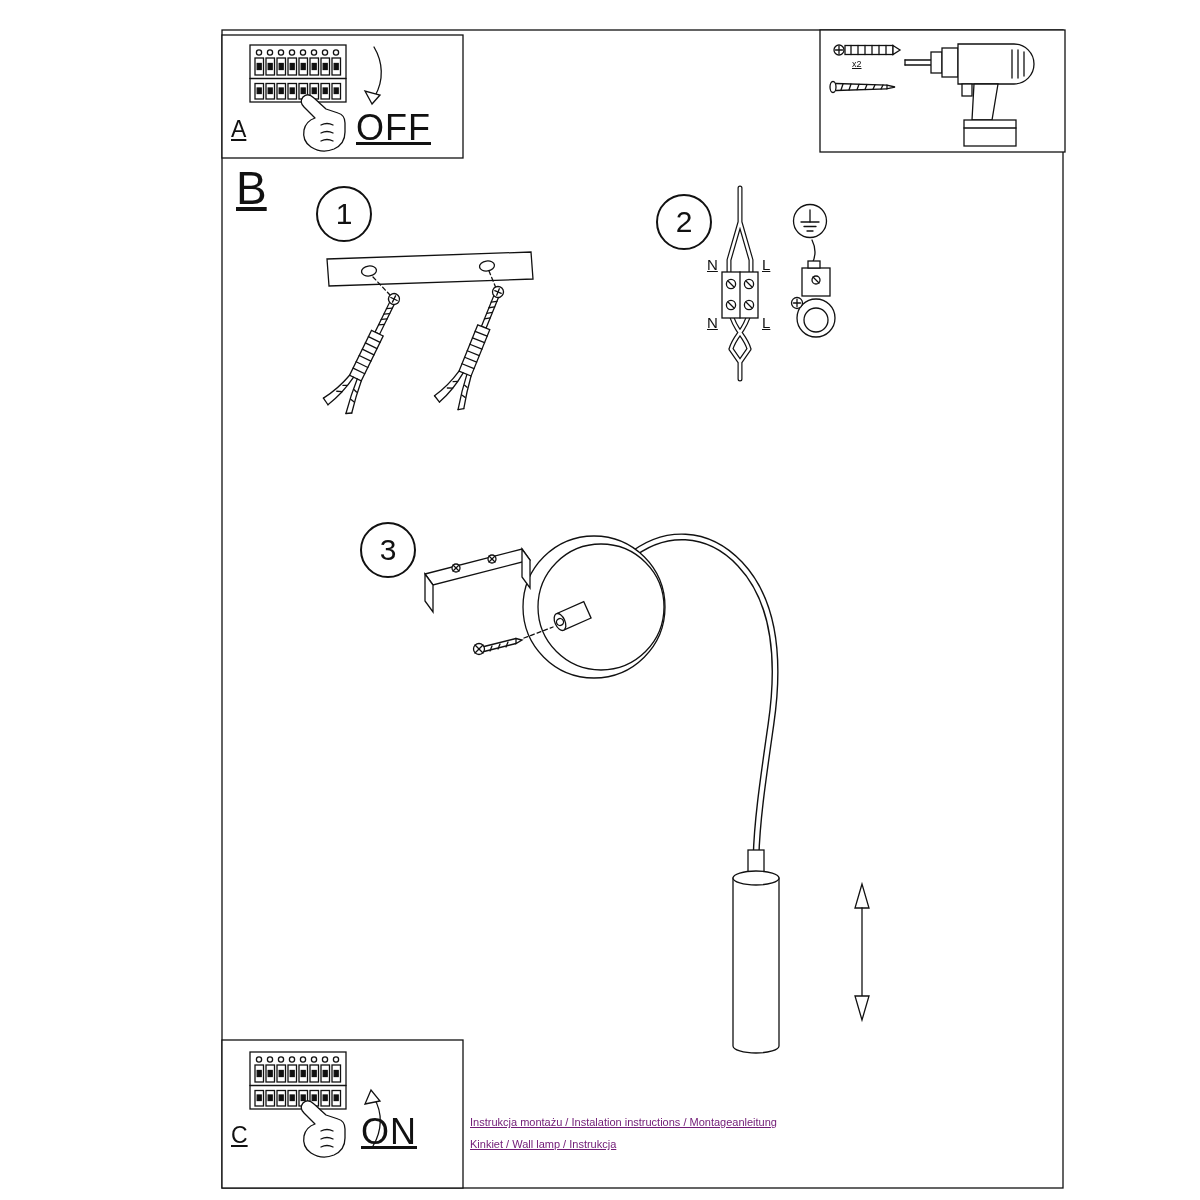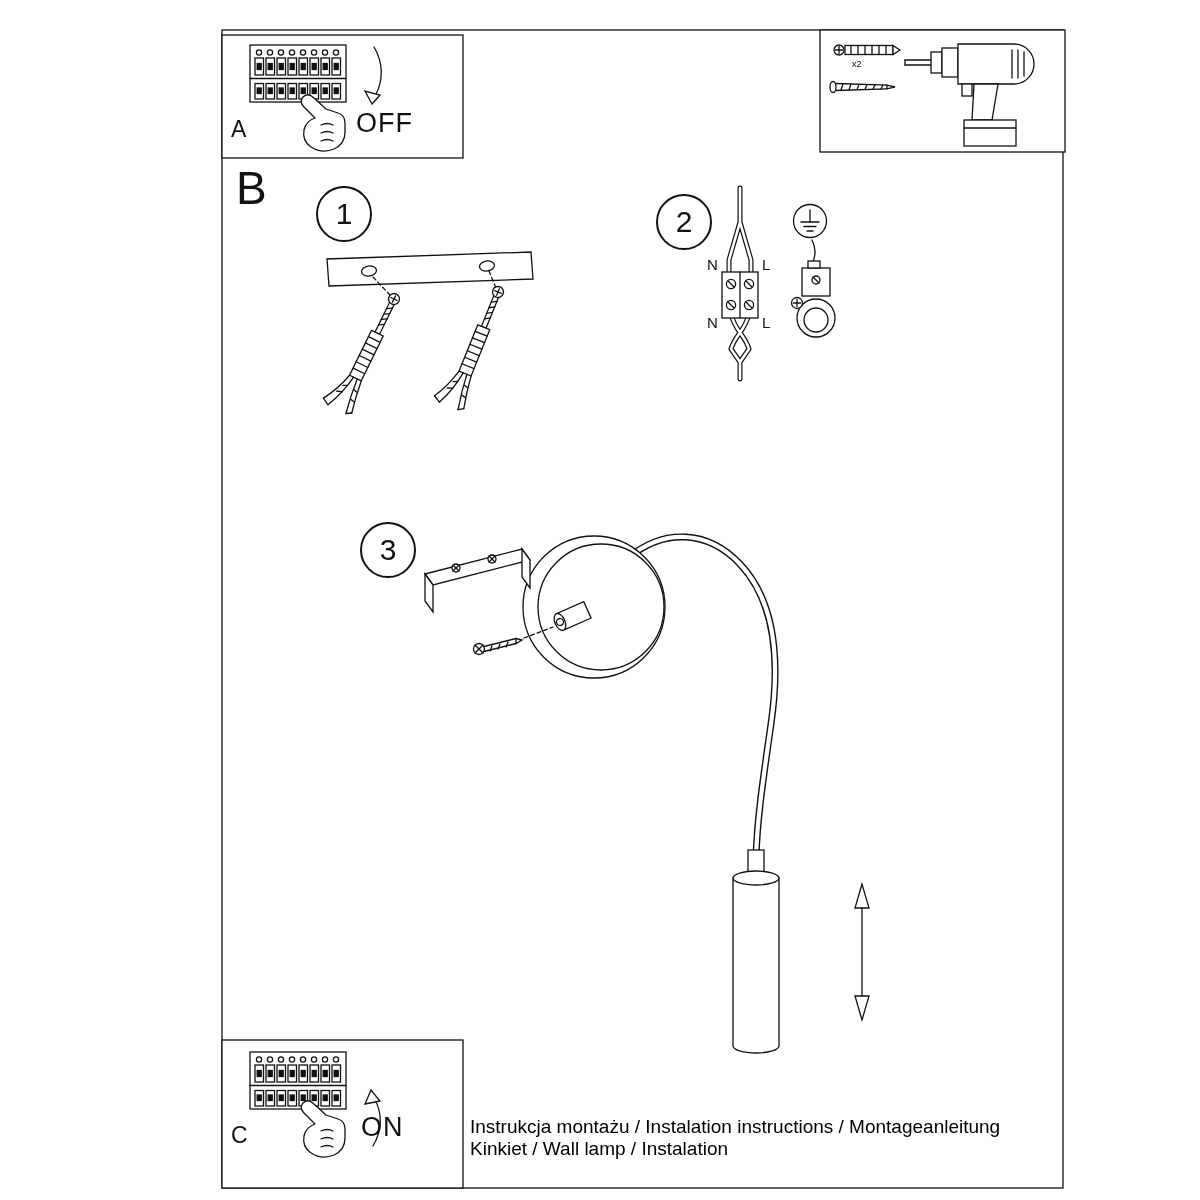--- a/index.html
+++ b/index.html
@@ -1,27 +1,27 @@
 <!DOCTYPE html>
 <html><head>
 <meta charset="utf-8">
 <style>
   html,body{margin:0;padding:0;}
   body{width:1200px;height:1200px;background:#fff;position:relative;overflow:hidden;
        font-family:"Liberation Sans", sans-serif;}
   svg.canvas{position:absolute;left:0;top:0;}
-  .t{position:absolute;color:#111;white-space:nowrap;line-height:1;}
+  .t{position:absolute;color:#111;white-space:nowrap;line-height:1;text-decoration:underline;}
   .badge{position:absolute;width:52px;height:52px;border:2px solid #111;border-radius:50%;
          display:flex;align-items:center;justify-content:center;font-size:30px;color:#111;background:#fff;}
   .nl{font-size:15px;}
   .panel-letter{font-size:23px;}
-  .state{font-size:27px;letter-spacing:1px;}
+  .state{font-size:36px;letter-spacing:1px;}
   .big-b{font-size:46px;}
   .x2{font-size:9px;}
-  .footer{font-size:19px;color:#000000;}
+  .footer{font-size:11px;color:#701a75;}
 </style>
 </head>
 <body>
 
 <svg class="canvas" width="1200" height="1200" viewBox="0 0 1200 1200">
   <defs>
     <g id="breaker-panel">
       <rect x="0" y="0" width="96" height="57" fill="#fff"></rect>
       <circle cx="9" cy="7.5" r="2.6"></circle>
         <circle cx="20" cy="7.5" r="2.6"></circle>
@@ -290,13 +290,13 @@
 
 <div class="t nl" style="left:707px;top:257px;">N</div>
 <div class="t nl" style="left:762px;top:257px;">L</div>
 <div class="t nl" style="left:707px;top:315px;">N</div>
 <div class="t nl" style="left:762px;top:315px;">L</div>
 
 <div class="t panel-letter" style="left:231px;top:1124px;">C</div>
 <div class="t state" style="left:361px;top:1114px;">ON</div>
 
 <div class="t footer" style="left:470px;top:1117px;">Instrukcja montażu / Instalation instructions / Montageanleitung</div>
-<div class="t footer" style="left:470px;top:1139px;">Kinkiet / Wall lamp / Instalation</div>
+<div class="t footer" style="left:470px;top:1139px;">Kinkiet / Wall lamp / Instrukcja</div>
 
 </body></html>

